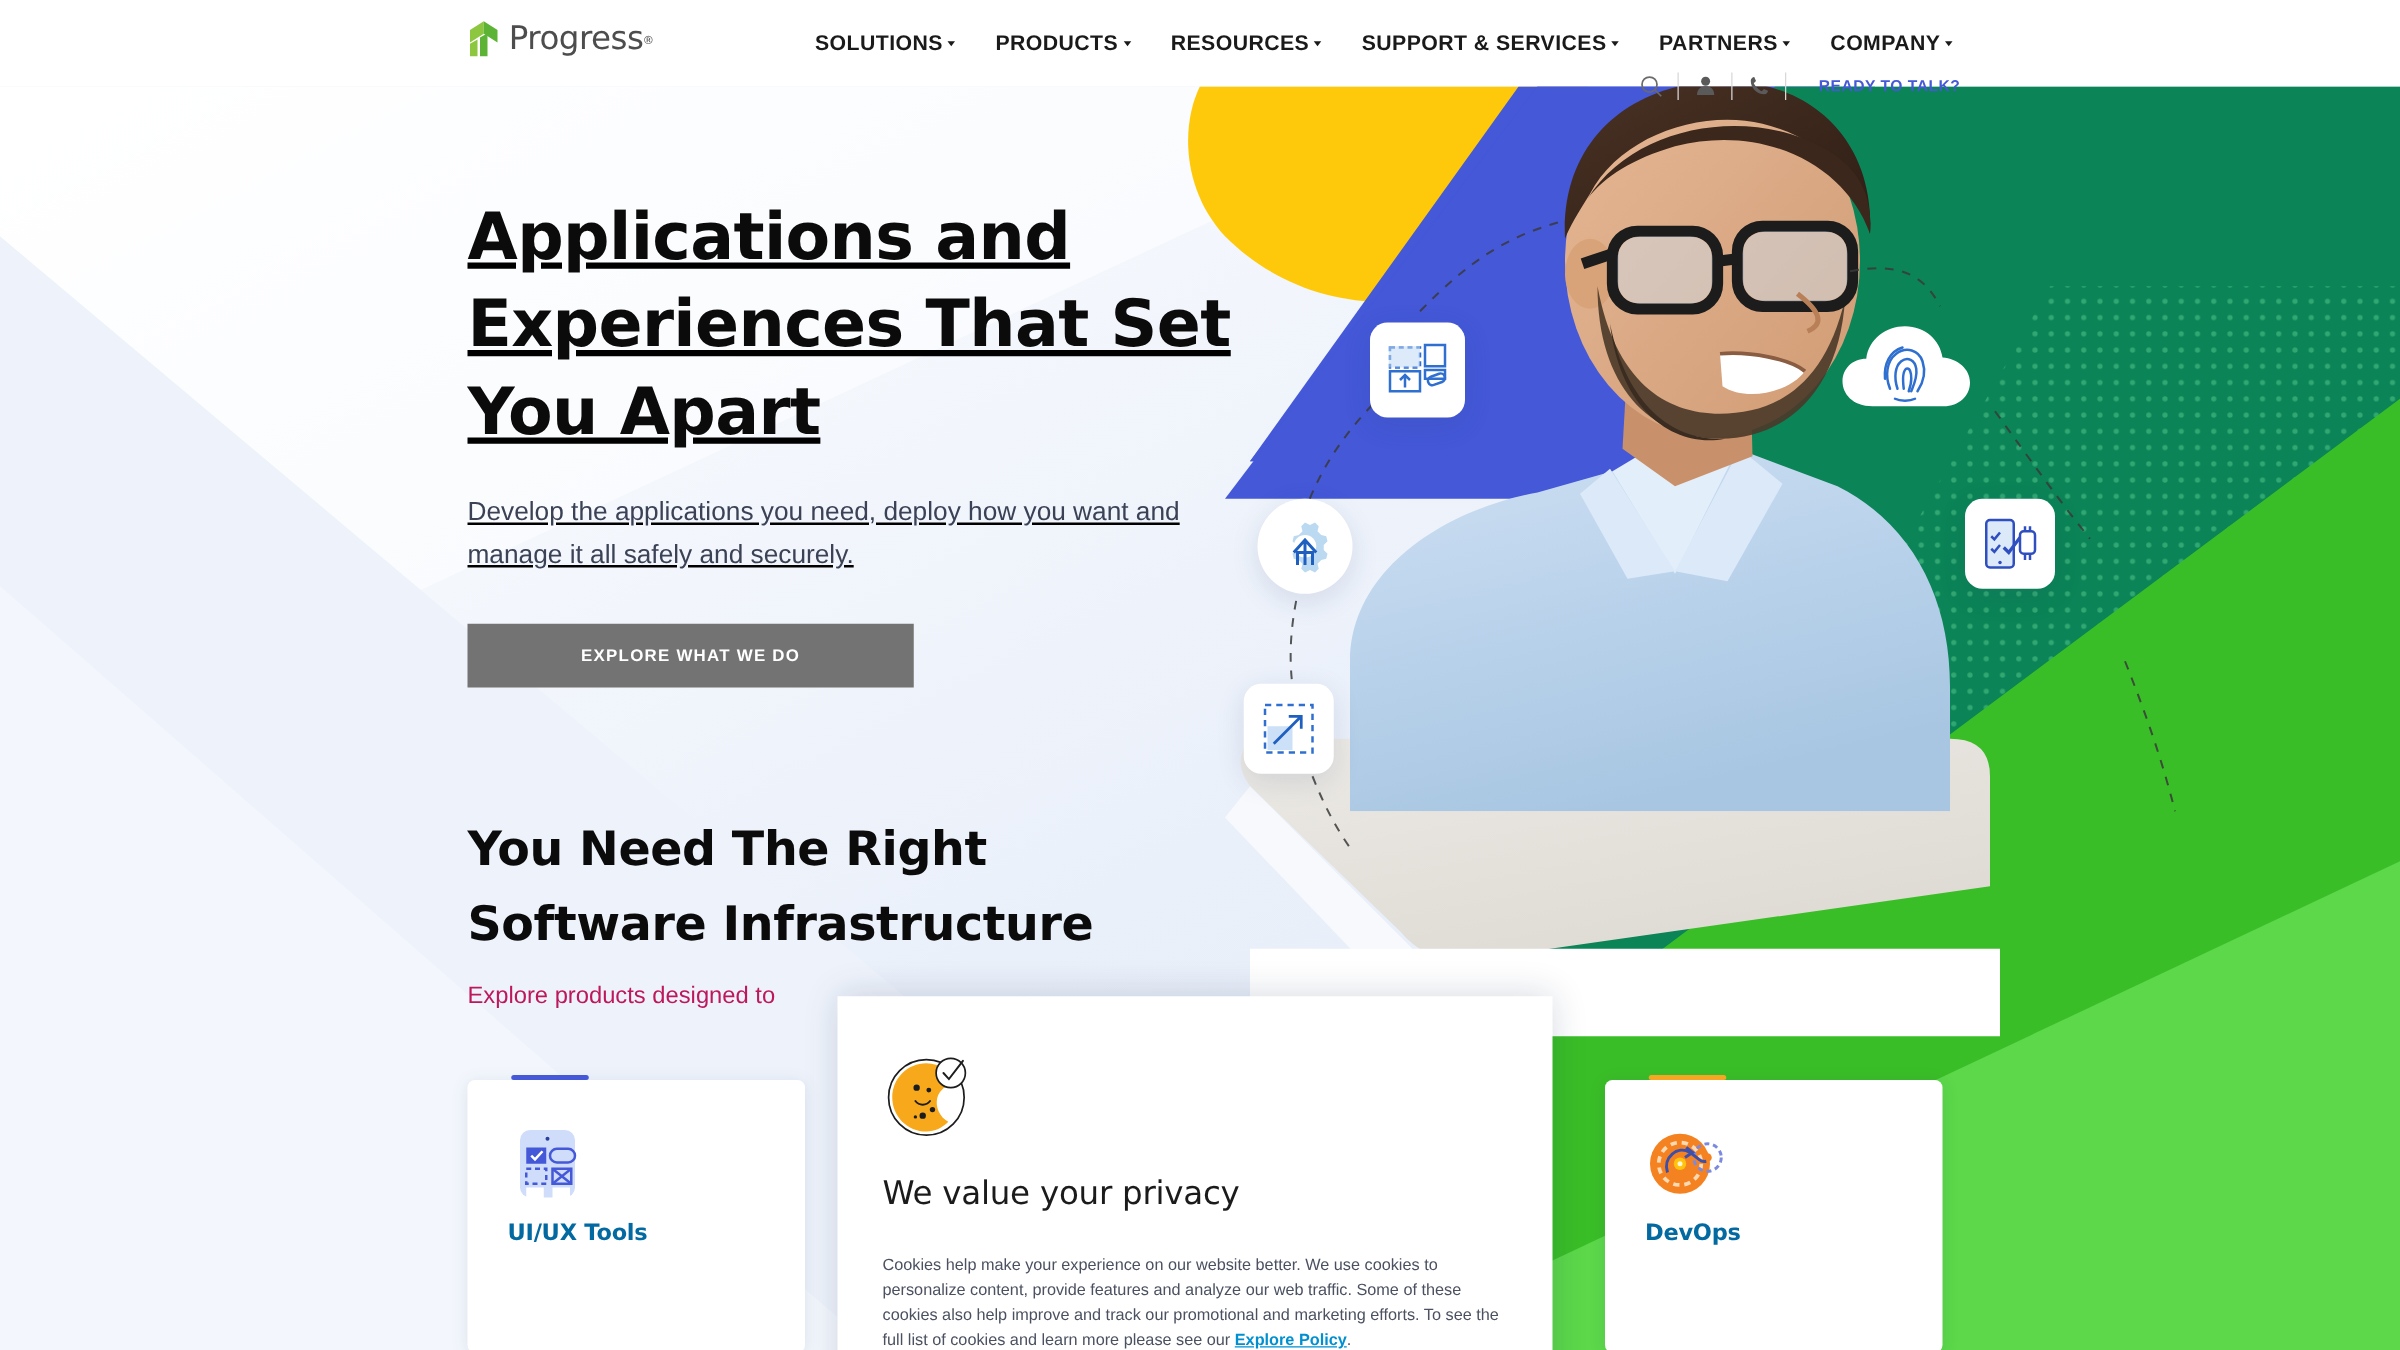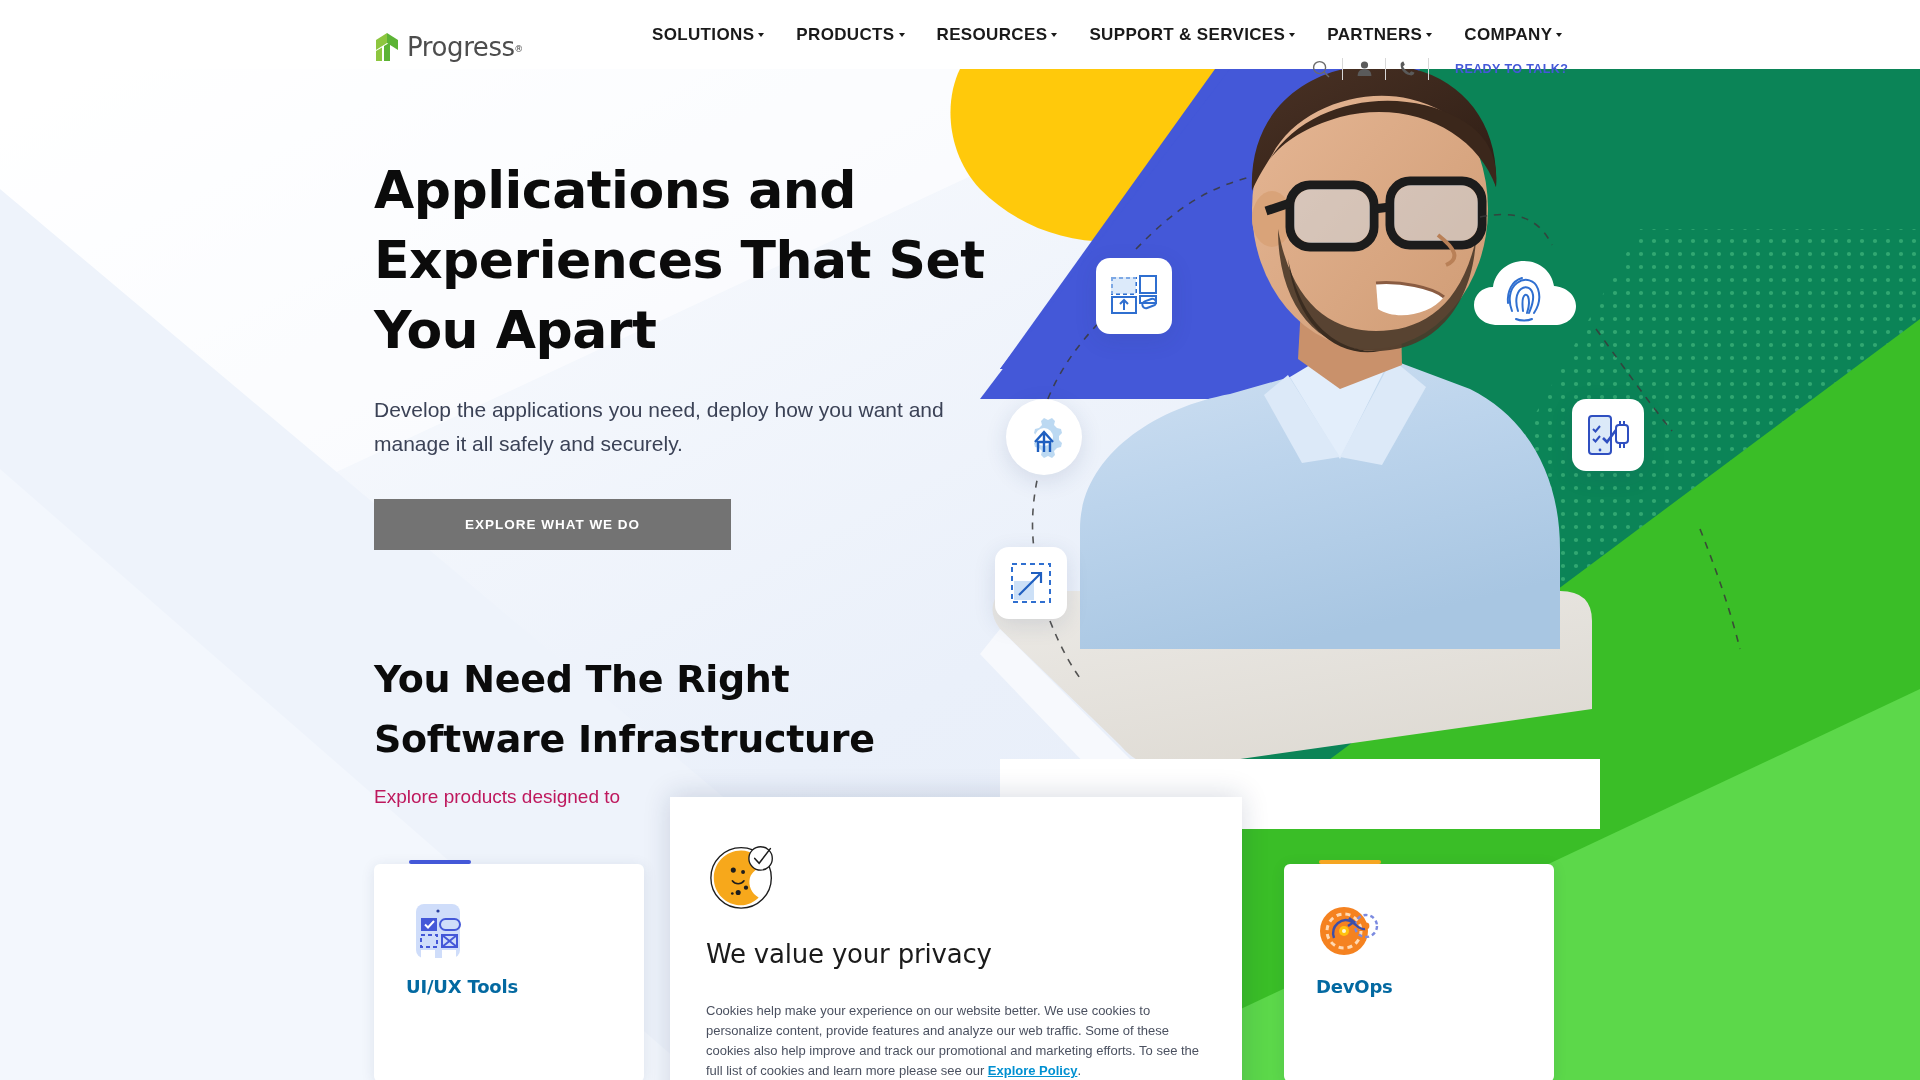--- a/index.html
+++ b/index.html
@@ -9,21 +9,21 @@
     background:#ffffff;
     -webkit-font-smoothing:antialiased;
   }
 
   
   .header {
     position:absolute; top:0; left:0; width:1920px; height:69px;
     background:#ffffff; z-index:60;
     display:flex; align-items:center;
   }
-  .logo-wrap { position:absolute; left:374px; top:32px; display:flex; align-items:flex-end; gap:7px; }
+  .logo-wrap { position:absolute; left:374px; top:16px; display:flex; align-items:flex-end; gap:7px; }
   .logo-mark { width:26px; height:30px; display:block; }
   .logo-word { font-size:26px; font-weight:400; color:#4d4d4d; letter-spacing:-0.4px;
                font-family:"DejaVu Sans", sans-serif; line-height:30px; position:relative; }
   .logo-word sup { font-size:9px; position:absolute; top:2px; right:-8px; }
 
   .nav { position:absolute; left:636px; top:0; height:69px; display:flex; align-items:center; gap:0; }
   .nav-item {
     display:flex; align-items:center; gap:4px;
     font-size:17px; font-weight:600; color:#1a1a1a;
     letter-spacing:0.35px; padding:0 16px; height:69px; cursor:pointer;
@@ -59,21 +59,21 @@
     box-shadow:0 6px 22px rgba(40,60,110,.13);
     display:flex; align-items:center; justify-content:center; z-index:6;
   }
   .tile.round { border-radius:50%; }
   .cloud-tile { position:absolute; z-index:6; }
 
   
   .connectors { position:absolute; top:0; left:0; width:1920px; height:1011px; z-index:5; pointer-events:none; }
 
   
-  .hero-content { position:absolute; left:374px; top:86px; width:620px; z-index:10; }
+  .hero-content { position:absolute; left:374px; top:86px; width:620px; z-index:10;text-decoration:underline; }
   h1.hero-title {
     font-size:52px; line-height:70px; font-weight:700; color:#0b0b0b;
     letter-spacing:-0.5px; font-family:"DejaVu Sans", sans-serif;
   }
   .hero-sub {
     margin-top:28px; font-size:21px; line-height:34px; color:#3b4256; font-weight:400;
     width:600px;
   }
   .cta-btn {
     margin-top:38px; display:inline-flex; align-items:center; justify-content:center;

